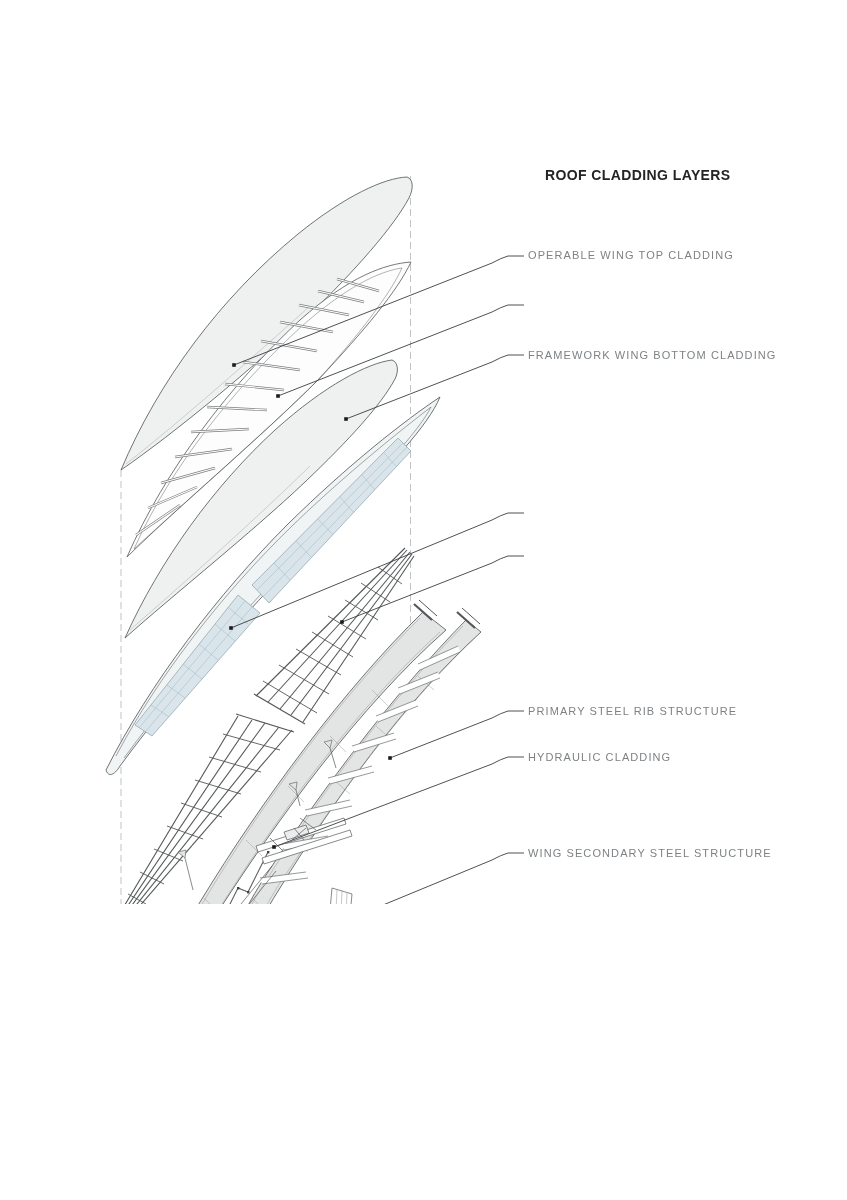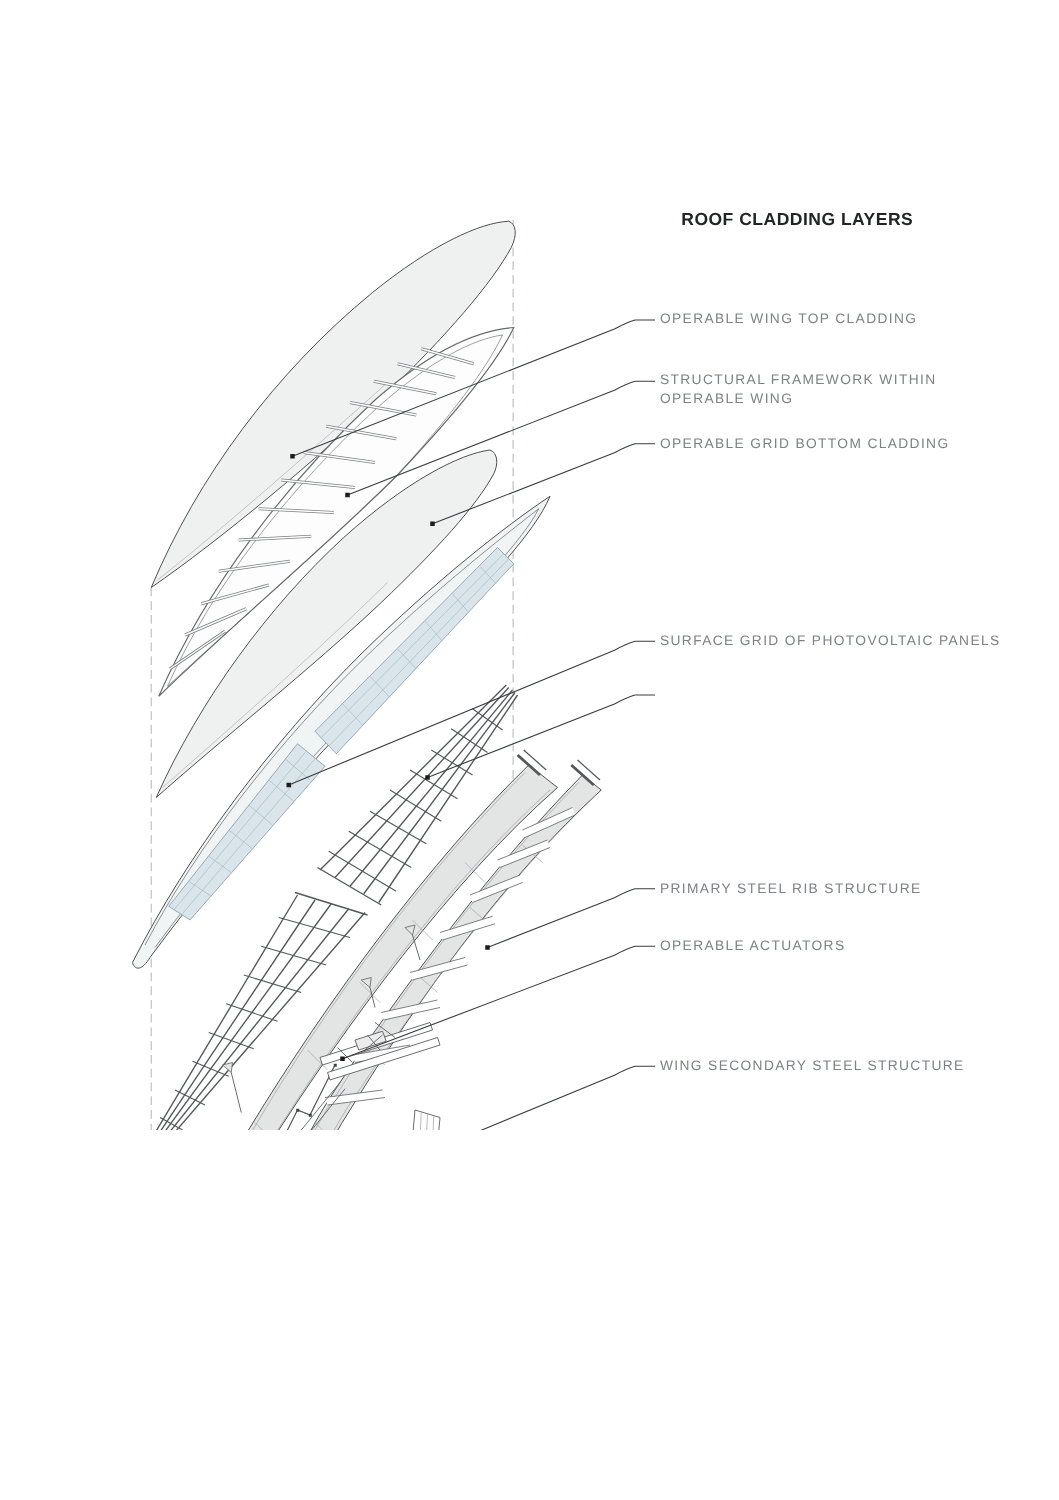--- a/index.html
+++ b/index.html
@@ -317,33 +317,26 @@
     <rect x="272.2" y="845.2" width="3.6" height="3.6"></rect>
     <rect x="231.2" y="965.2" width="3.6" height="3.6"></rect>
   </g>
 </svg>
 
 <div class="title">ROOF CLADDING LAYERS</div>
 
 <div class="ann" id="a1">
   <span>OPERABLE WING TOP CLADDING</span>
 </div>
-<div class="ann" id="a2">
-  <span>STRUCTURAL FRAMEWORK WITHIN</span>
-  <span>OPERABLE WING</span>
-</div>
 <div class="ann" id="a3">
-  <span>OPERABLE GRID BOTTOM CLADDING</span>
-</div>
-<div class="ann" id="a4">
-  <span>SURFACE GRID OF PHOTOVOLTAIC PANELS</span>
+  <span>FRAMEWORK WING BOTTOM CLADDING</span>
 </div>
 <div class="ann" id="a6">
   <span>PRIMARY STEEL RIB STRUCTURE</span>
 </div>
 <div class="ann" id="a7">
-  <span>OPERABLE ACTUATORS</span>
+  <span>HYDRAULIC CLADDING</span>
 </div>
 <div class="ann" id="a8">
   <span>WING SECONDARY STEEL STRUCTURE</span>
 </div>
 
 </div>
 
 </body></html>

